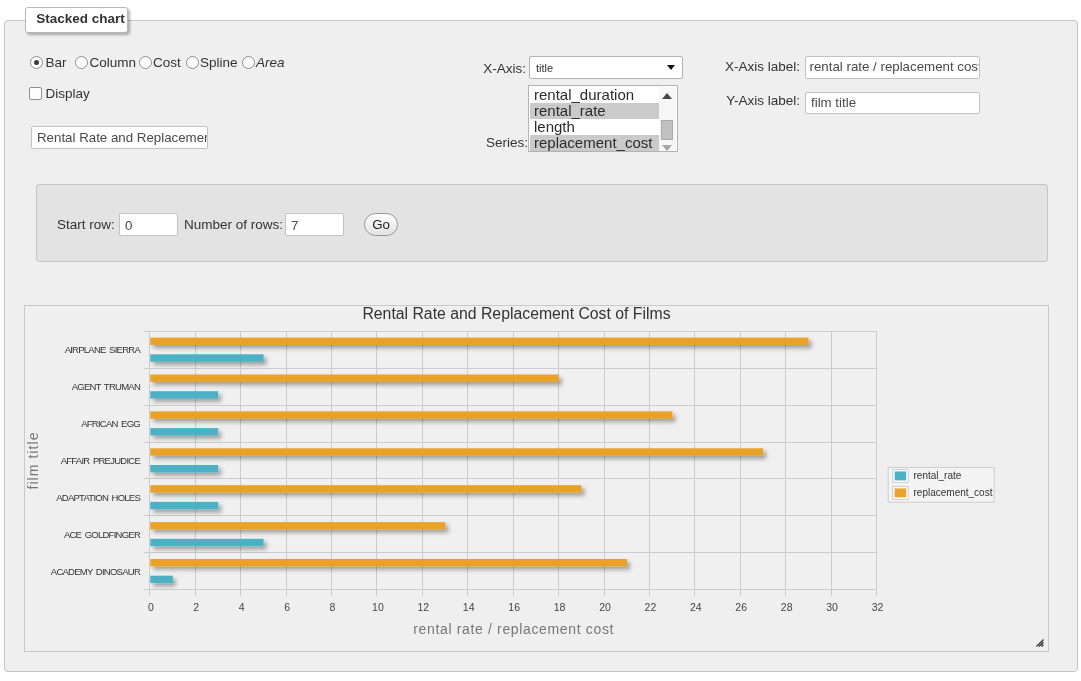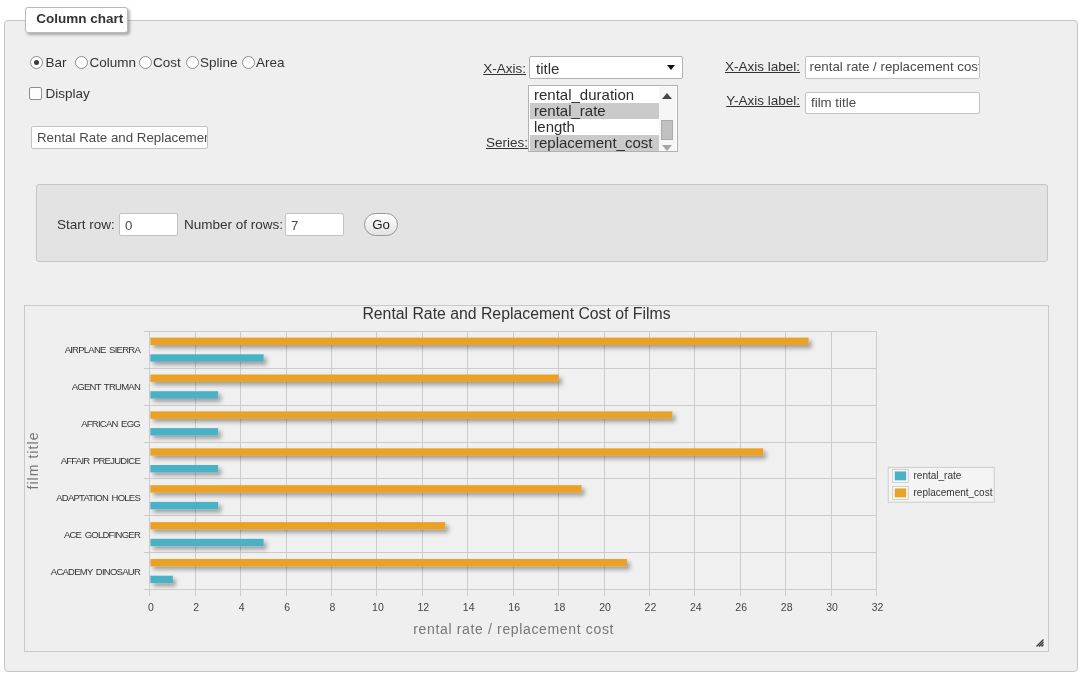--- a/index.html
+++ b/index.html
@@ -10,41 +10,41 @@
   left:4px; top:20px; width:1074px; height:652px;
   background:#efefef; border:1px solid #c5c5c5; border-radius:4px;
 }
 #legendbox {
   left:24.8px; top:7px; width:103px; height:25.5px;
   background:#fff; border:1px solid #b9b9b9; border-radius:3px;
   box-shadow:2px 2px 3px rgba(0,0,0,0.3);
   font-size:13.5px; font-weight:bold; color:#333; line-height:22.5px; padding-left:10.5px;
 }
 .lbl { font-size:13.5px; color:#333; white-space:nowrap; }
-.rlbl { text-align:right;text-decoration:underline; }
+.rlbl { text-align:right; }
 .radio {
   width:13px; height:13px; border-radius:50%;
   background:#fdfdfd; border:1px solid #8f8f8f;
 }
 .radio.on::after{
   content:""; position:absolute; left:3px; top:3px; width:5px; height:5px;
   border-radius:50%; background:#3b3b3b;
 }
 .checkbox {
   width:13px; height:13px; background:#fdfdfd; border:1px solid #8f8f8f; border-radius:2px;
 }
 .tinput {
   background:#fff; border:1px solid #c3c3c3; border-radius:2px;
   font-size:13.3px; color:#4a4a4a; line-height:18px; padding-left:5px; padding-top:1.5px;
   white-space:nowrap; overflow:hidden;
 }
 #selectbox {
   left:529px; top:56px; width:154px; height:23px;
   background:#fff; border:1px solid #b2b2b2; border-radius:2px;
-  font-size:15px; color:#333; line-height:19px; padding-left:6px; padding-top:2px;
+  font-size:11px; color:#333; line-height:19px; padding-left:6px; padding-top:2px;
 }
 #selarrow {
   left:667px; top:65px; width:0; height:0;
   border-left:4.5px solid transparent; border-right:4.5px solid transparent;
   border-top:5px solid #111;
 }
 #mlist {
   left:528px; top:85px; width:150px; height:67px;
   background:#fff; border:1px solid #b2b2b2;
 }
@@ -65,32 +65,32 @@
 }
 #chartbox {
   left:24px; top:305px; width:1025px; height:347px;
   background:#efefef; border:1px solid #c9c9c9;
 }
 </style>
 </head>
 <body>
 <div id="stage">
   <div id="fieldset" class="abs"></div>
-  <div id="legendbox" class="abs">Column chart</div>
+  <div id="legendbox" class="abs">Stacked chart</div>
 
   <div class="abs radio on" style="left:30px; top:55.5px;"></div>
   <div class="abs lbl" style="left:45.5px; top:55px;">Bar</div>
   <div class="abs radio" style="left:74.5px; top:55.5px;"></div>
   <div class="abs lbl" style="left:89.5px; top:55px;">Column</div>
   <div class="abs radio" style="left:139px; top:55.5px;"></div>
   <div class="abs lbl" style="left:153px; top:55px;">Cost</div>
   <div class="abs radio" style="left:186px; top:55.5px;"></div>
   <div class="abs lbl" style="left:200px; top:55px;">Spline</div>
   <div class="abs radio" style="left:242px; top:55.5px;"></div>
-  <div class="abs lbl" style="left:256px; top:55px;">Area</div>
+  <div class="abs lbl" style="left:256px; top:55px;font-style:italic;">Area</div>
 
   <div class="abs checkbox" style="left:28.5px; top:87px;"></div>
   <div class="abs lbl" style="left:45.5px; top:86px;">Display</div>
 
   <div class="abs tinput" style="left:31px; top:126px; width:177px; height:23px;">Rental Rate and Replacement Cost of Films</div>
 
   <div class="abs lbl rlbl" style="left:426px; top:61px; width:100px;">X-Axis:</div>
   <div id="selectbox" class="abs">title</div>
   <div id="selarrow" class="abs"></div>
 

